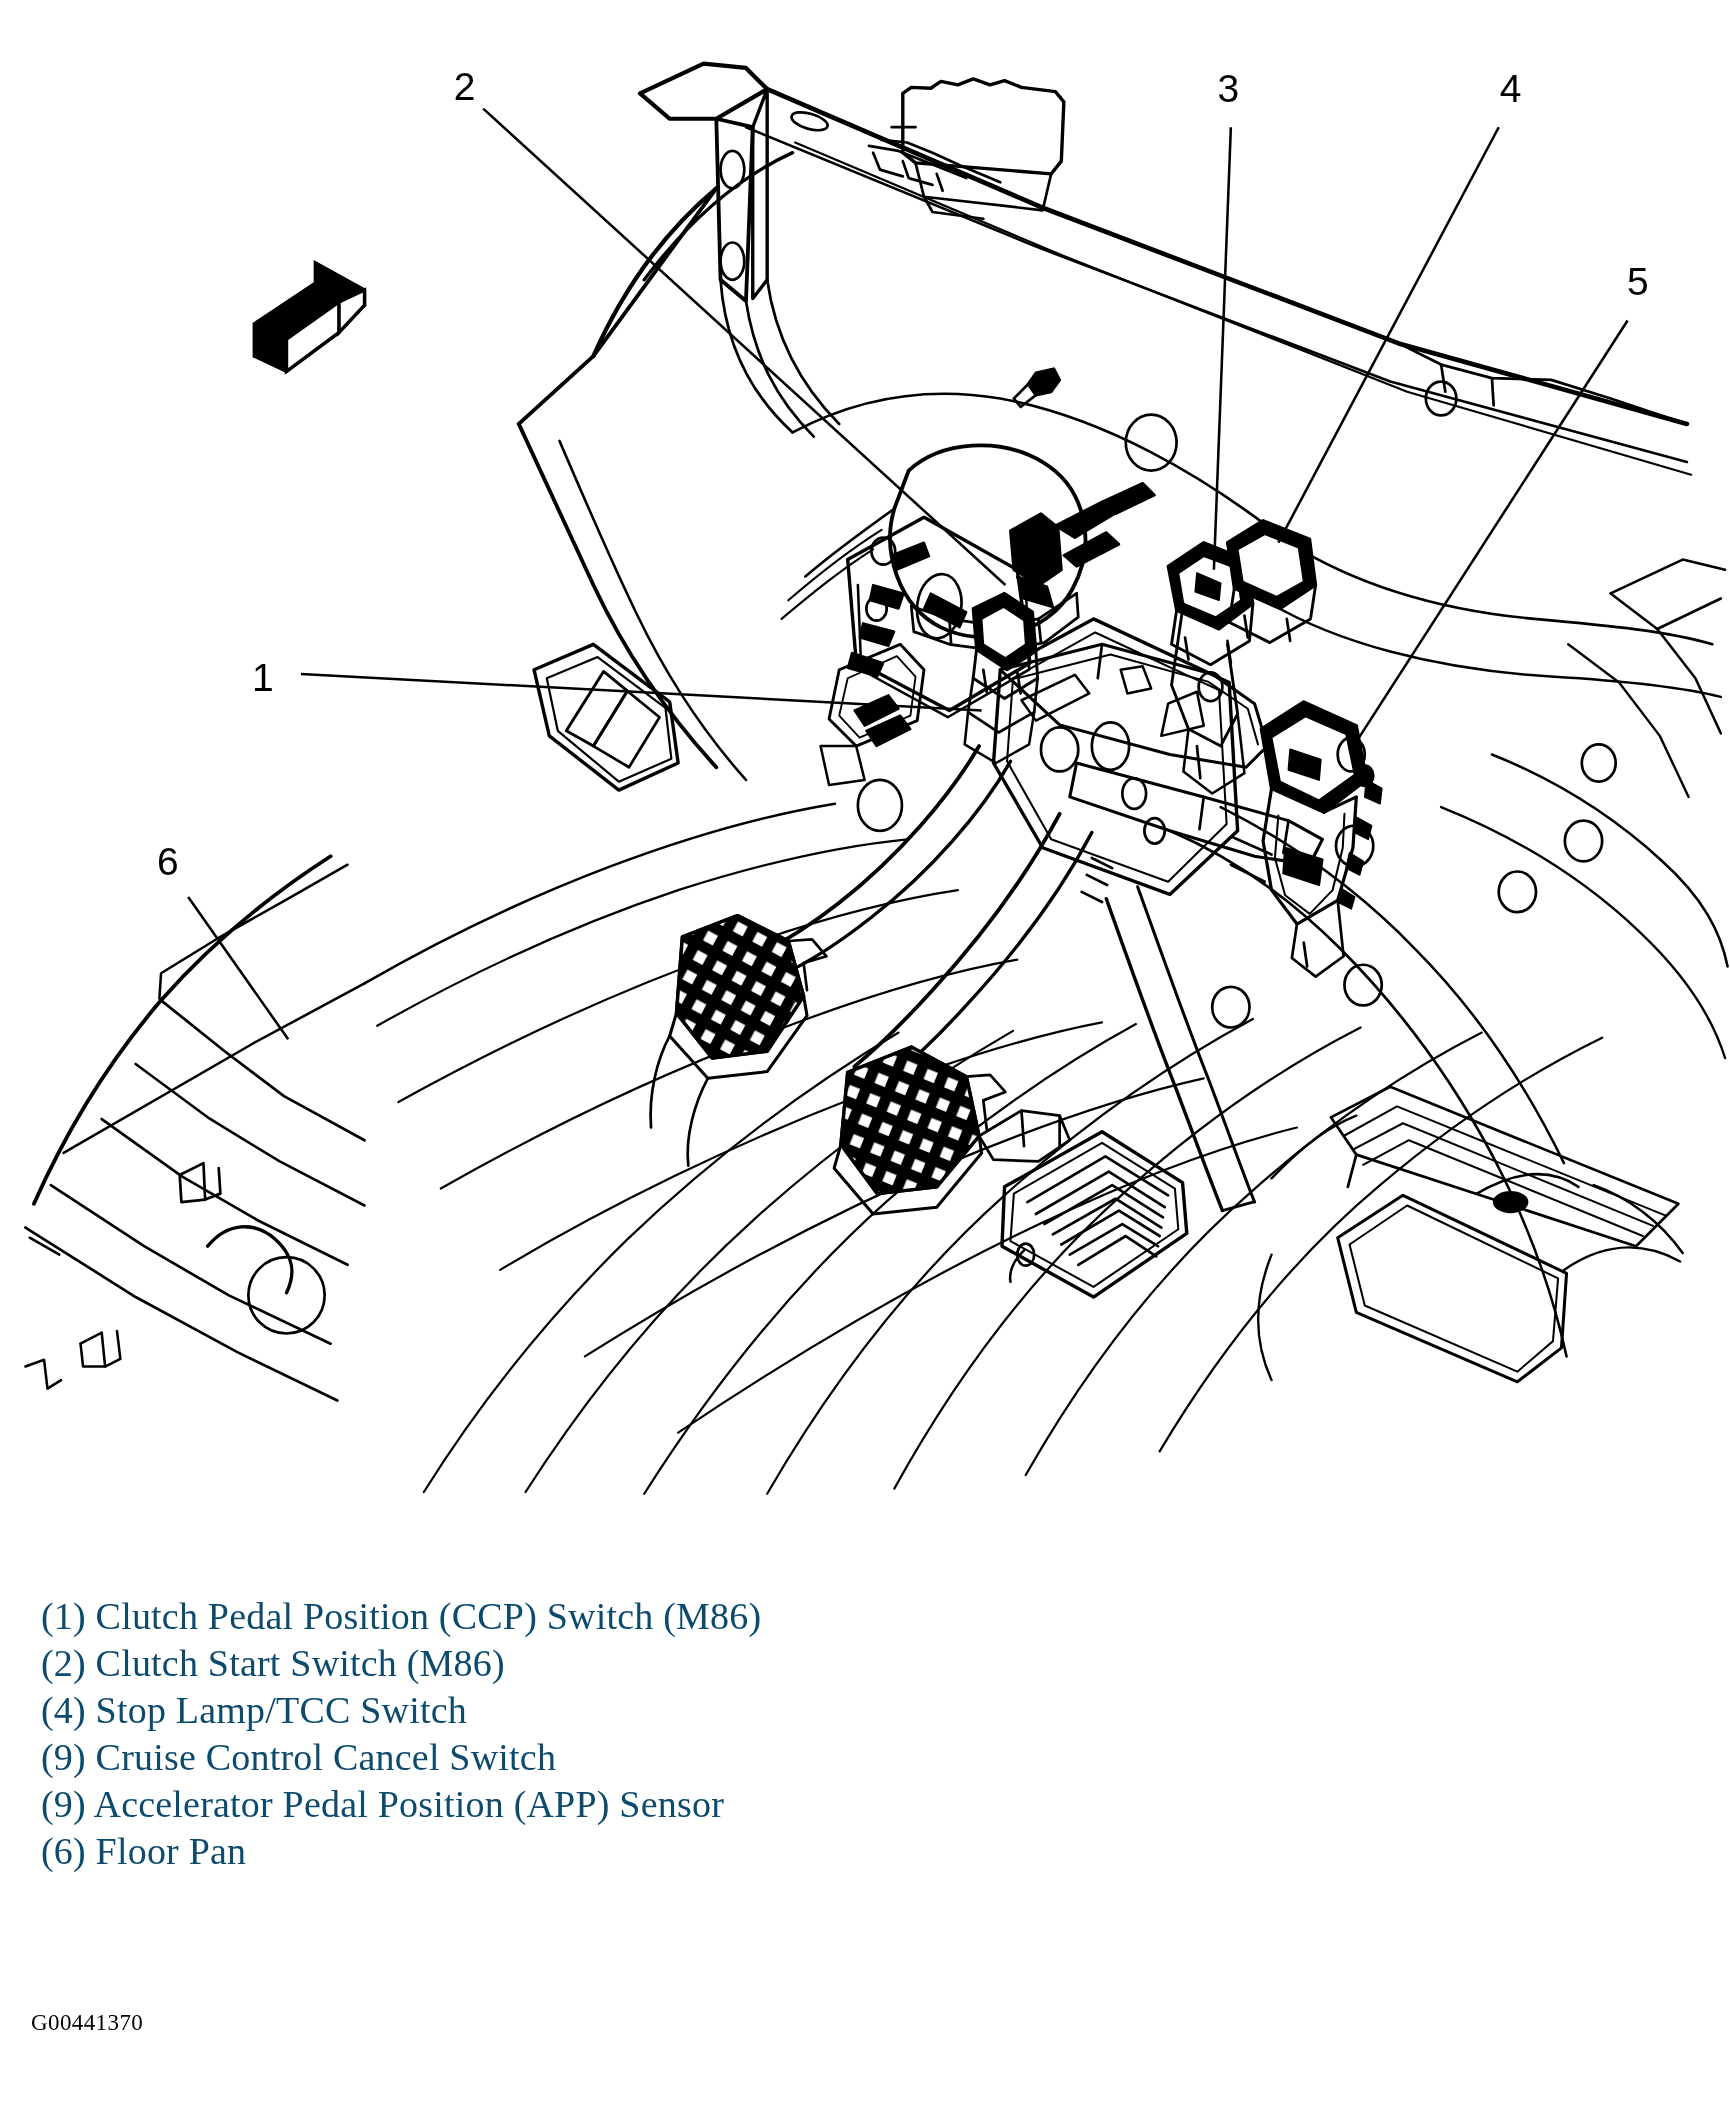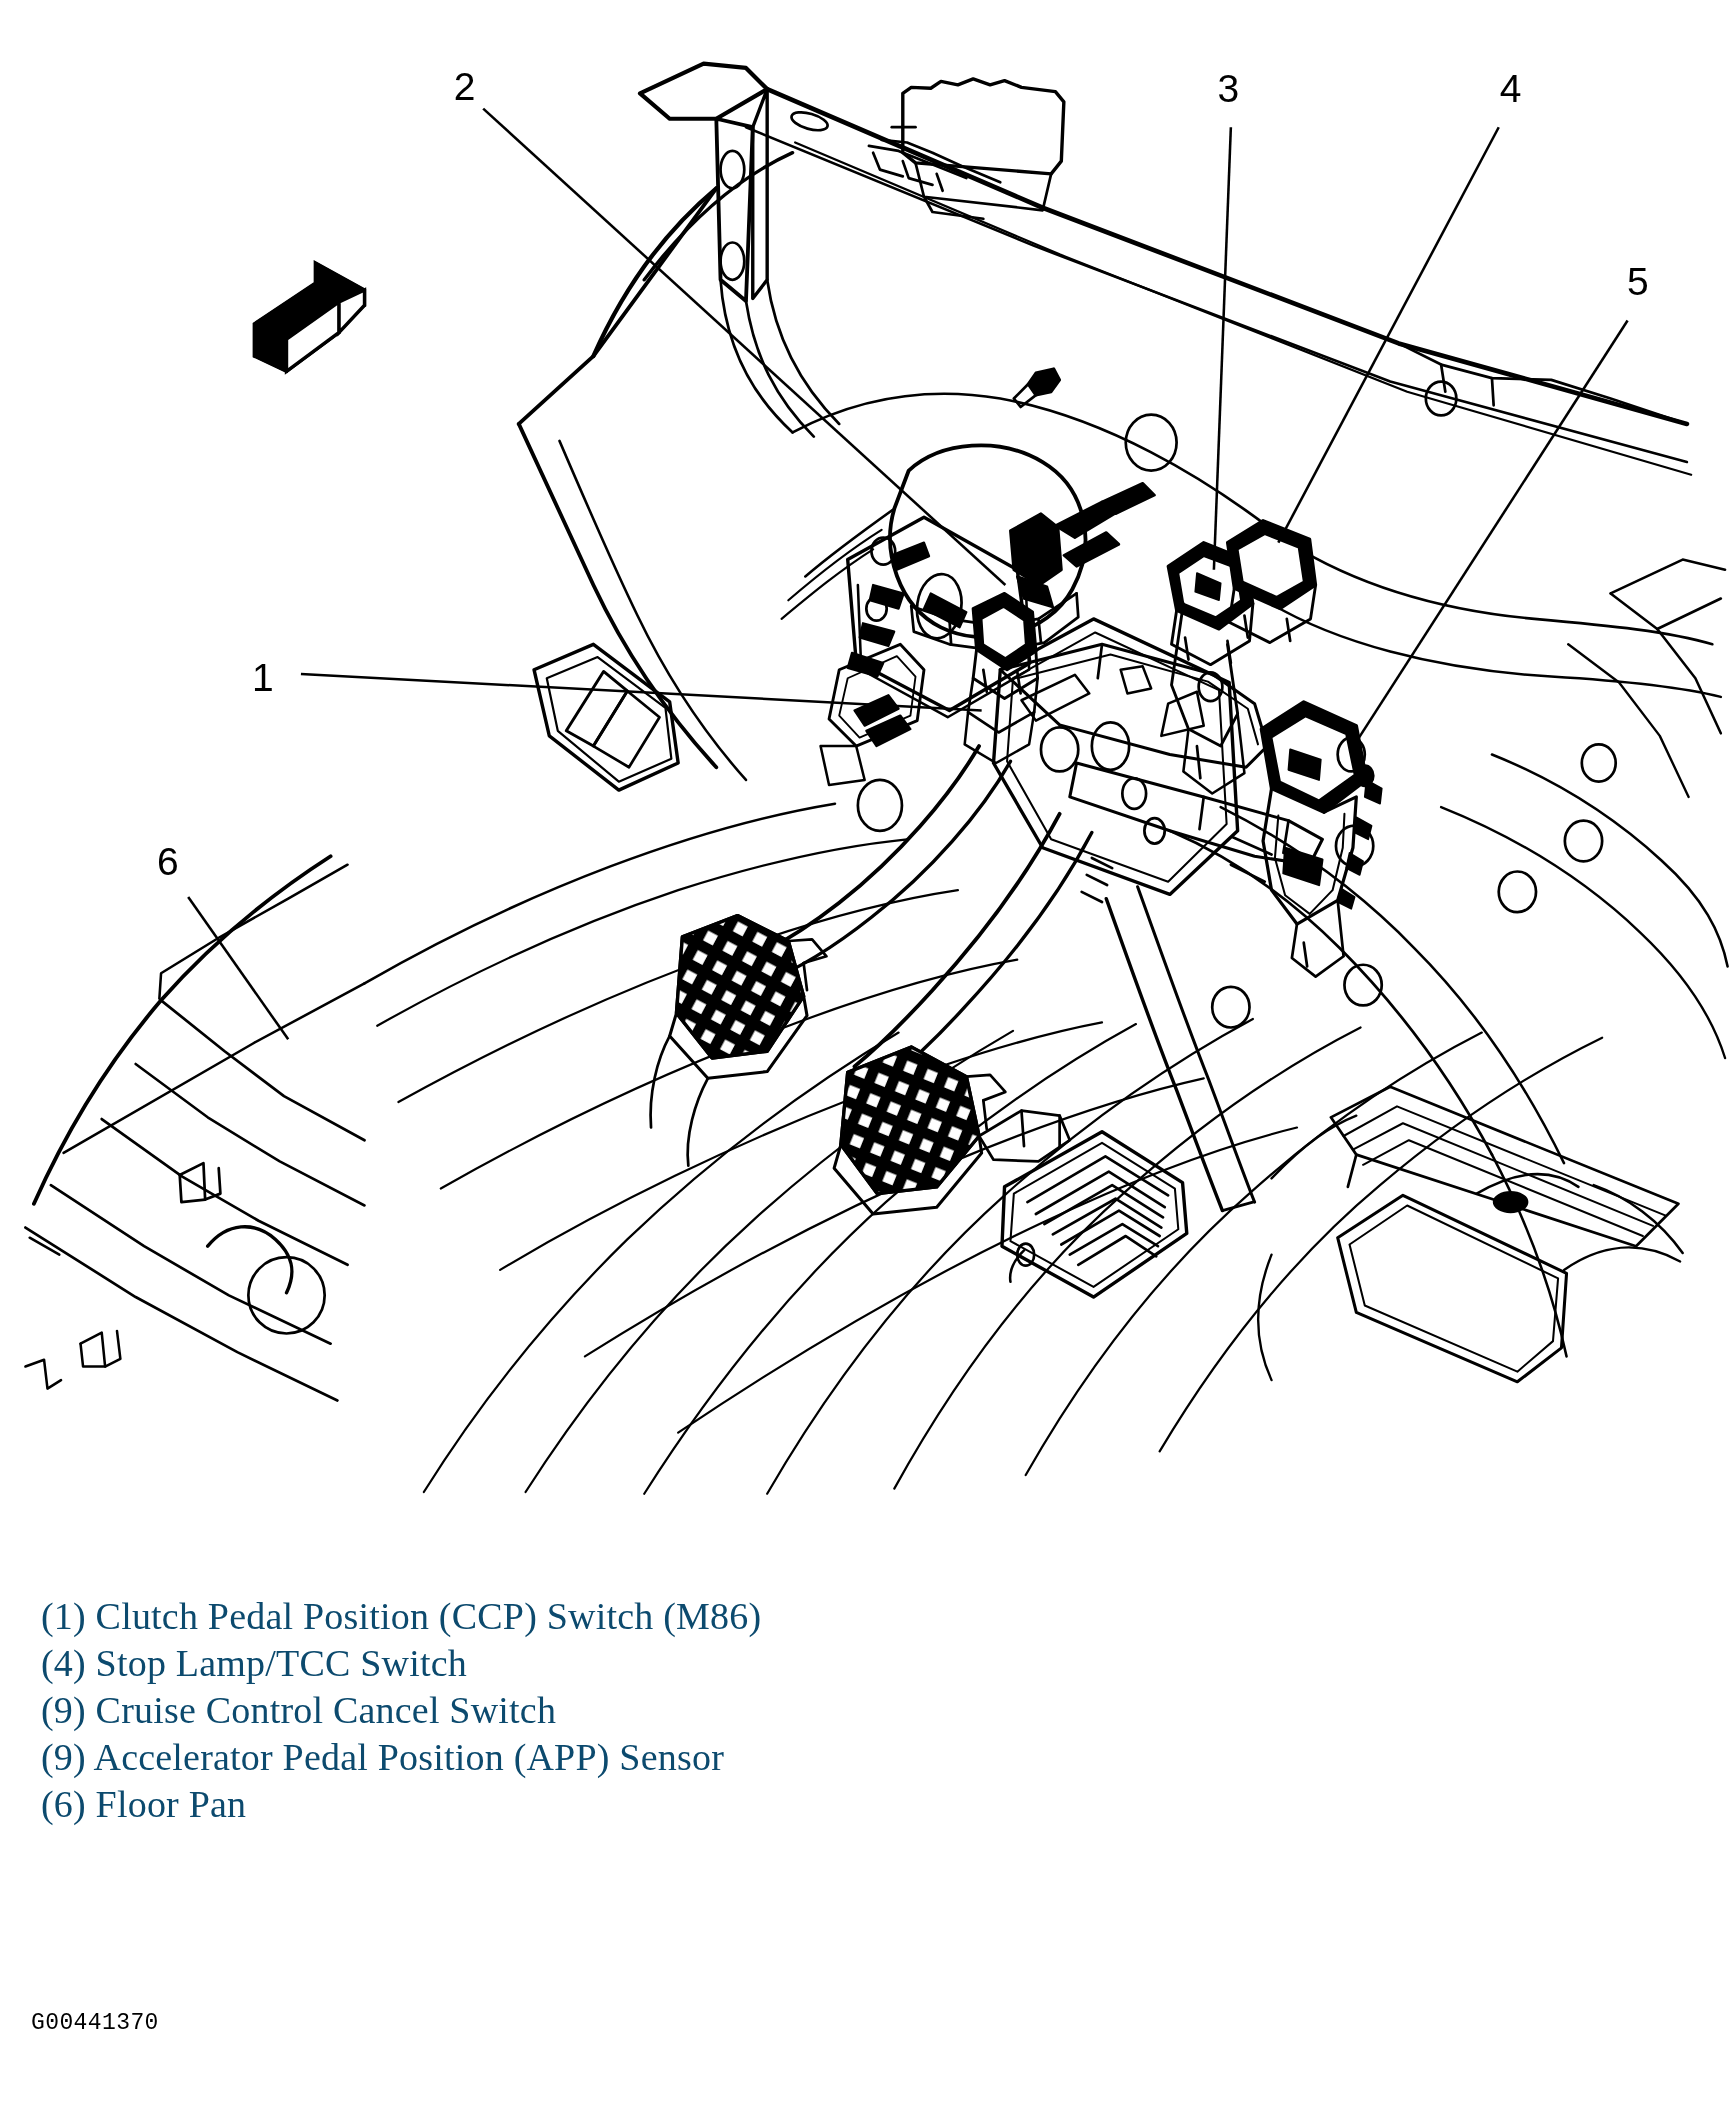--- a/index.html
+++ b/index.html
@@ -39,21 +39,21 @@
     font-size: 38px;
     line-height: 47px;
     color: #0c4a6e;
     white-space: nowrap;
     letter-spacing: 0.2px;
   }
   #figure-code {
     position: absolute;
     left: 31px;
     top: 2010px;
-    font-family: Liberation Mono, monospace;
+    font-family: Liberation Serif, serif;
     font-size: 23px;
     color: #000000;
     letter-spacing: 0.4px;
   }
   .callout-num {
     font-family: "Liberation Sans", sans-serif;
     font-size: 46px;
     fill: #000000;
   }
   svg { display: block; }
@@ -379,20 +379,21 @@
       <text class="callout-num" x="548" y="118" text-anchor="middle">2</text>
       <text class="callout-num" x="1449" y="120" text-anchor="middle">3</text>
       <text class="callout-num" x="1782" y="120" text-anchor="middle">4</text>
       <text class="callout-num" x="1932" y="348" text-anchor="middle">5</text>
       <text class="callout-num" x="198" y="1032" text-anchor="middle">6</text>
     </g>
   </svg>
 
   <div id="legend">
     <div class="legend-line">(1) Clutch Pedal Position (CCP) Switch (M86)</div>
+    <div class="legend-line">(2) Clutch Start Switch (M86)</div>
     <div class="legend-line">(4) Stop Lamp/TCC Switch</div>
     <div class="legend-line">(9) Cruise Control Cancel Switch</div>
     <div class="legend-line">(9) Accelerator Pedal Position (APP) Sensor</div>
     <div class="legend-line">(6) Floor Pan</div>
   </div>
 
   <div id="figure-code">G00441370</div>
 
 </div>
 

